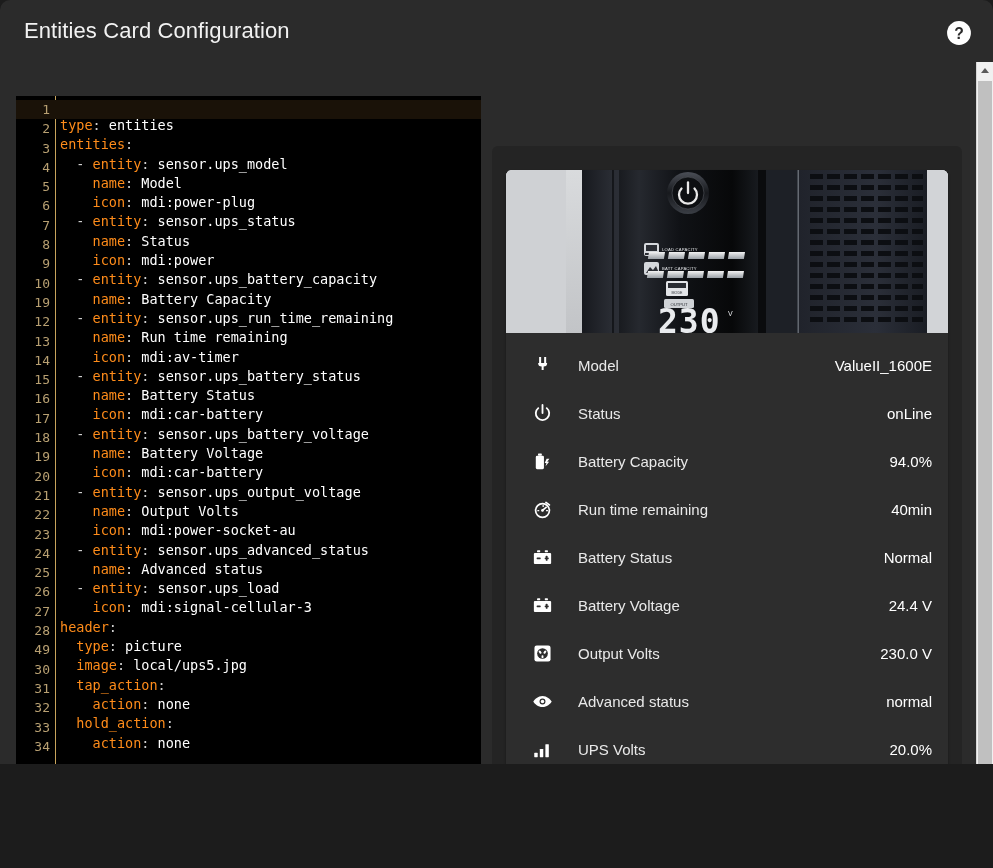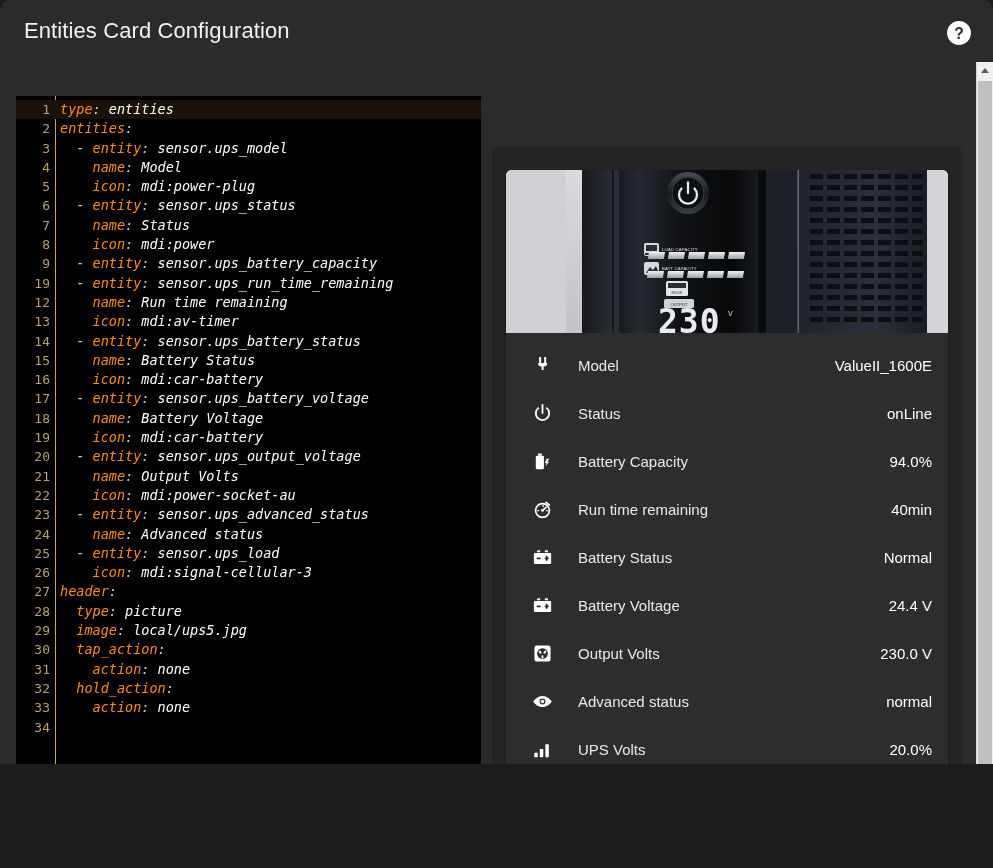--- a/index.html
+++ b/index.html
@@ -90,21 +90,21 @@
   .ln {
     position: absolute;
     left: 0; top: 0;
     width: 34px;
     text-align: right;
     color: #b8a072;
     font-size: 13px;
   }
   .ctext {
     position: absolute;
-    left: 44px; top: 0; font-style: italic;
+    left: 44px; top: 16px;
   }
   .k  { color: #ff8c1a; }   
   .p  { color: #cfcfcf; }   
   .v  { color: #ffffff; }   
 
   
   #preview-outer {
     position: absolute;
     left: 492px; top: 78px;
     width: 470px; height: 644px;
@@ -271,39 +271,40 @@
       <div id="code-lines">
           <div class="code-line active"><span class="ln">1</span><span class="ctext"><span class="k">type</span><span class="p">: </span><span class="v">entities</span></span></div>
           <div class="code-line"><span class="ln">2</span><span class="ctext"><span class="k">entities</span><span class="p">:</span></span></div>
           <div class="code-line"><span class="ln">3</span><span class="ctext"><span class="p">  - </span><span class="k">entity</span><span class="p">: </span><span class="v">sensor.ups_model</span></span></div>
           <div class="code-line"><span class="ln">4</span><span class="ctext"><span class="p">    </span><span class="k">name</span><span class="p">: </span><span class="v">Model</span></span></div>
           <div class="code-line"><span class="ln">5</span><span class="ctext"><span class="p">    </span><span class="k">icon</span><span class="p">: </span><span class="v">mdi:power-plug</span></span></div>
           <div class="code-line"><span class="ln">6</span><span class="ctext"><span class="p">  - </span><span class="k">entity</span><span class="p">: </span><span class="v">sensor.ups_status</span></span></div>
           <div class="code-line"><span class="ln">7</span><span class="ctext"><span class="p">    </span><span class="k">name</span><span class="p">: </span><span class="v">Status</span></span></div>
           <div class="code-line"><span class="ln">8</span><span class="ctext"><span class="p">    </span><span class="k">icon</span><span class="p">: </span><span class="v">mdi:power</span></span></div>
           <div class="code-line"><span class="ln">9</span><span class="ctext"><span class="p">  - </span><span class="k">entity</span><span class="p">: </span><span class="v">sensor.ups_battery_capacity</span></span></div>
+          <div class="code-line"><span class="ln">10</span><span class="ctext"><span class="p">    </span><span class="k">name</span><span class="p">: </span><span class="v">Battery Capacity</span></span></div>
           <div class="code-line"><span class="ln">19</span><span class="ctext"><span class="p">  - </span><span class="k">entity</span><span class="p">: </span><span class="v">sensor.ups_run_time_remaining</span></span></div>
           <div class="code-line"><span class="ln">12</span><span class="ctext"><span class="p">    </span><span class="k">name</span><span class="p">: </span><span class="v">Run time remaining</span></span></div>
           <div class="code-line"><span class="ln">13</span><span class="ctext"><span class="p">    </span><span class="k">icon</span><span class="p">: </span><span class="v">mdi:av-timer</span></span></div>
           <div class="code-line"><span class="ln">14</span><span class="ctext"><span class="p">  - </span><span class="k">entity</span><span class="p">: </span><span class="v">sensor.ups_battery_status</span></span></div>
           <div class="code-line"><span class="ln">15</span><span class="ctext"><span class="p">    </span><span class="k">name</span><span class="p">: </span><span class="v">Battery Status</span></span></div>
           <div class="code-line"><span class="ln">16</span><span class="ctext"><span class="p">    </span><span class="k">icon</span><span class="p">: </span><span class="v">mdi:car-battery</span></span></div>
           <div class="code-line"><span class="ln">17</span><span class="ctext"><span class="p">  - </span><span class="k">entity</span><span class="p">: </span><span class="v">sensor.ups_battery_voltage</span></span></div>
           <div class="code-line"><span class="ln">18</span><span class="ctext"><span class="p">    </span><span class="k">name</span><span class="p">: </span><span class="v">Battery Voltage</span></span></div>
           <div class="code-line"><span class="ln">19</span><span class="ctext"><span class="p">    </span><span class="k">icon</span><span class="p">: </span><span class="v">mdi:car-battery</span></span></div>
           <div class="code-line"><span class="ln">20</span><span class="ctext"><span class="p">  - </span><span class="k">entity</span><span class="p">: </span><span class="v">sensor.ups_output_voltage</span></span></div>
           <div class="code-line"><span class="ln">21</span><span class="ctext"><span class="p">    </span><span class="k">name</span><span class="p">: </span><span class="v">Output Volts</span></span></div>
           <div class="code-line"><span class="ln">22</span><span class="ctext"><span class="p">    </span><span class="k">icon</span><span class="p">: </span><span class="v">mdi:power-socket-au</span></span></div>
           <div class="code-line"><span class="ln">23</span><span class="ctext"><span class="p">  - </span><span class="k">entity</span><span class="p">: </span><span class="v">sensor.ups_advanced_status</span></span></div>
           <div class="code-line"><span class="ln">24</span><span class="ctext"><span class="p">    </span><span class="k">name</span><span class="p">: </span><span class="v">Advanced status</span></span></div>
           <div class="code-line"><span class="ln">25</span><span class="ctext"><span class="p">  - </span><span class="k">entity</span><span class="p">: </span><span class="v">sensor.ups_load</span></span></div>
           <div class="code-line"><span class="ln">26</span><span class="ctext"><span class="p">    </span><span class="k">icon</span><span class="p">: </span><span class="v">mdi:signal-cellular-3</span></span></div>
           <div class="code-line"><span class="ln">27</span><span class="ctext"><span class="k">header</span><span class="p">:</span></span></div>
           <div class="code-line"><span class="ln">28</span><span class="ctext"><span class="p">  </span><span class="k">type</span><span class="p">: </span><span class="v">picture</span></span></div>
-          <div class="code-line"><span class="ln">29</span><span class="ctext"><span class="p">  </span><span class="k">image</span><span class="p">: </span><span class="v">local/ups5.jpg</span></span></div>
+          <div class="code-line"><span class="ln">49</span><span class="ctext"><span class="p">  </span><span class="k">image</span><span class="p">: </span><span class="v">local/ups5.jpg</span></span></div>
           <div class="code-line"><span class="ln">30</span><span class="ctext"><span class="p">  </span><span class="k">tap_action</span><span class="p">:</span></span></div>
           <div class="code-line"><span class="ln">31</span><span class="ctext"><span class="p">    </span><span class="k">action</span><span class="p">: </span><span class="v">none</span></span></div>
           <div class="code-line"><span class="ln">32</span><span class="ctext"><span class="p">  </span><span class="k">hold_action</span><span class="p">:</span></span></div>
           <div class="code-line"><span class="ln">33</span><span class="ctext"><span class="p">    </span><span class="k">action</span><span class="p">: </span><span class="v">none</span></span></div>
           <div class="code-line"><span class="ln">34</span><span class="ctext"></span></div>
         </div>
     </div>
 
     <div id="preview-outer">
       <div id="preview-card">

